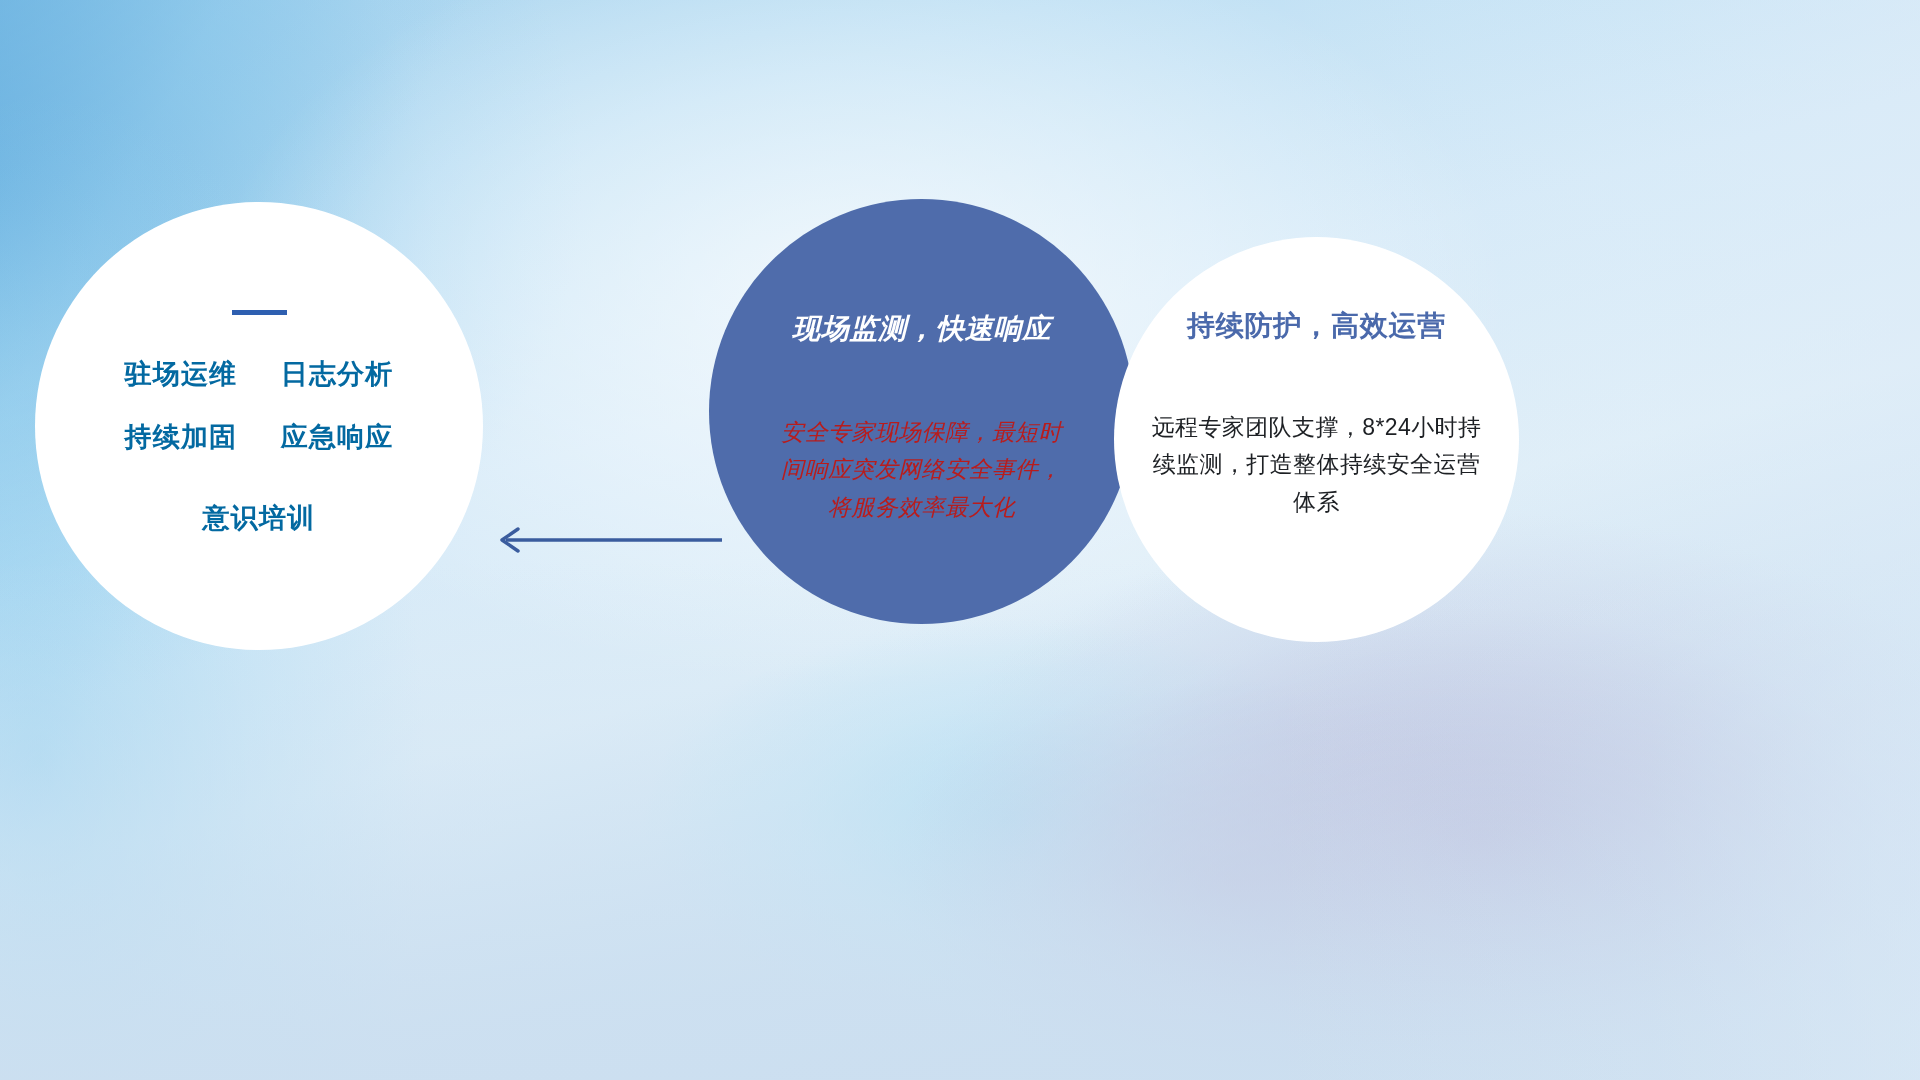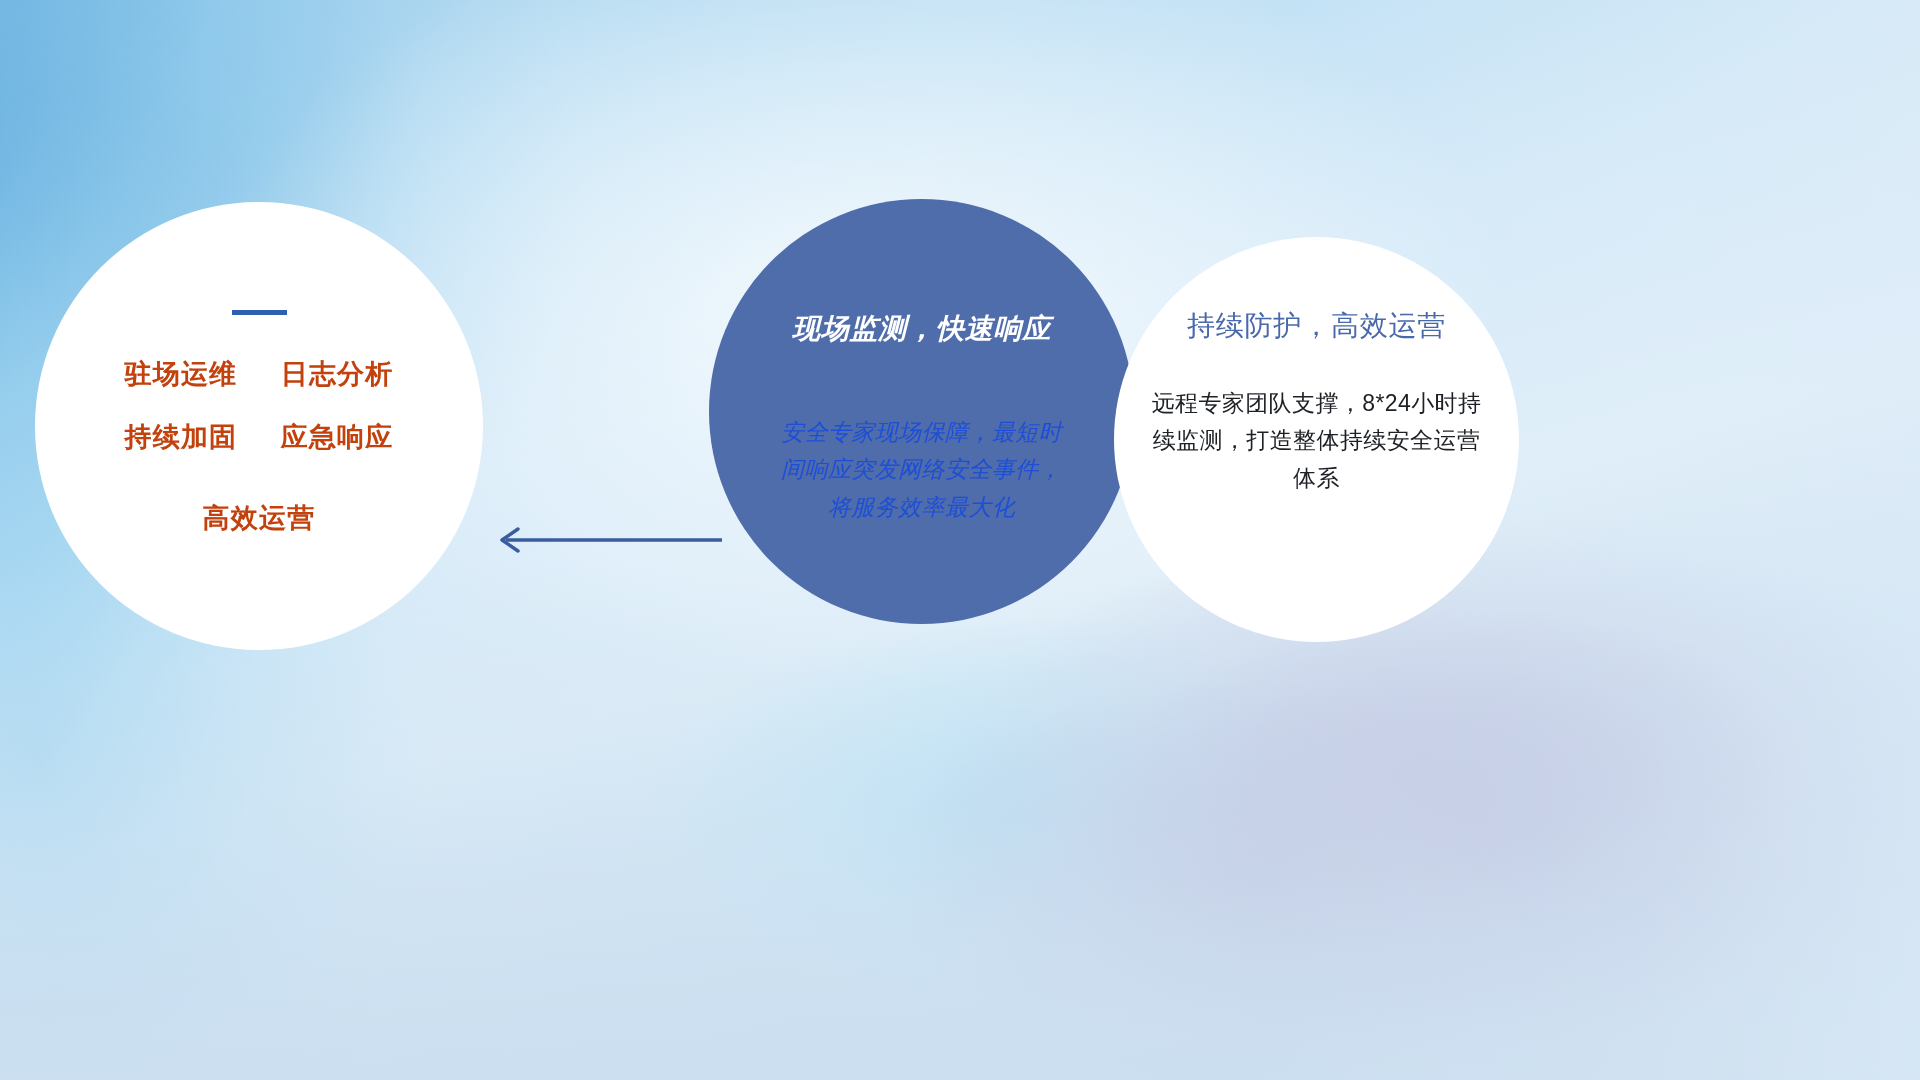--- a/index.html
+++ b/index.html
@@ -174,21 +174,21 @@
   }
 
   .blue-dash {
     width: 55px;
     height: 5px;
     background: #2e5fb0;
     margin-bottom: 46px;
   }
 
   .left-line {
-    color: #c2410c;
+    color: #0369a1;
     font-size: 27px;
     font-weight: bold;
     letter-spacing: 1.2px;
     line-height: 1.0;
     white-space: nowrap;
   }
 
   .left-line.row1 { margin-bottom: 36px; }
   .left-line.row2 { margin-bottom: 54px; }
 
@@ -213,21 +213,21 @@
   .mid-title {
     color: #ffffff;
     font-size: 28px;
     font-weight: bold;
     letter-spacing: 0.8px;
     white-space: nowrap;
     margin-bottom: 66px;
   }
 
   .mid-body {
-    color: #1d4ed8;
+    color: #b91c1c;
     font-size: 23px;
     line-height: 1.62;
     text-align: center;
     width: 300px;
     letter-spacing: 0.4px;
   }
 
   
   .right-content {
     position: absolute;
@@ -239,24 +239,24 @@
     display: flex;
     flex-direction: column;
     align-items: center;
     padding-top: 70px;
     box-sizing: border-box;
   }
 
   .right-title {
     color: #4a69ab;
     font-size: 28px;
-    font-weight: normal;
+    font-weight: bold;
     letter-spacing: 0.8px;
     white-space: nowrap;
-    margin-bottom: 40px;
+    margin-bottom: 64px;
   }
 
   .right-body {
     color: #1d2024;
     font-size: 23px;
     line-height: 1.62;
     text-align: center;
     width: 350px;
     letter-spacing: 0.4px;
   }
@@ -295,21 +295,21 @@
       <span>日志分析</span>
     </div>
 
     <div class="left-line row2">
       <span>持续加固</span>
       <span class="gap"></span>
       <span>应急响应</span>
     </div>
 
     <div class="left-line row3">
-      <span>高效运营</span>
+      <span>意识培训</span>
     </div>
   </div>
 
   <div class="mid-content">
     <div class="mid-title">现场监测，快速响应</div>
     <div class="mid-body">安全专家现场保障，最短时间响应突发网络安全事件，将服务效率最大化</div>
   </div>
 
   <div class="right-content">
     <div class="right-title">持续防护，高效运营</div>

